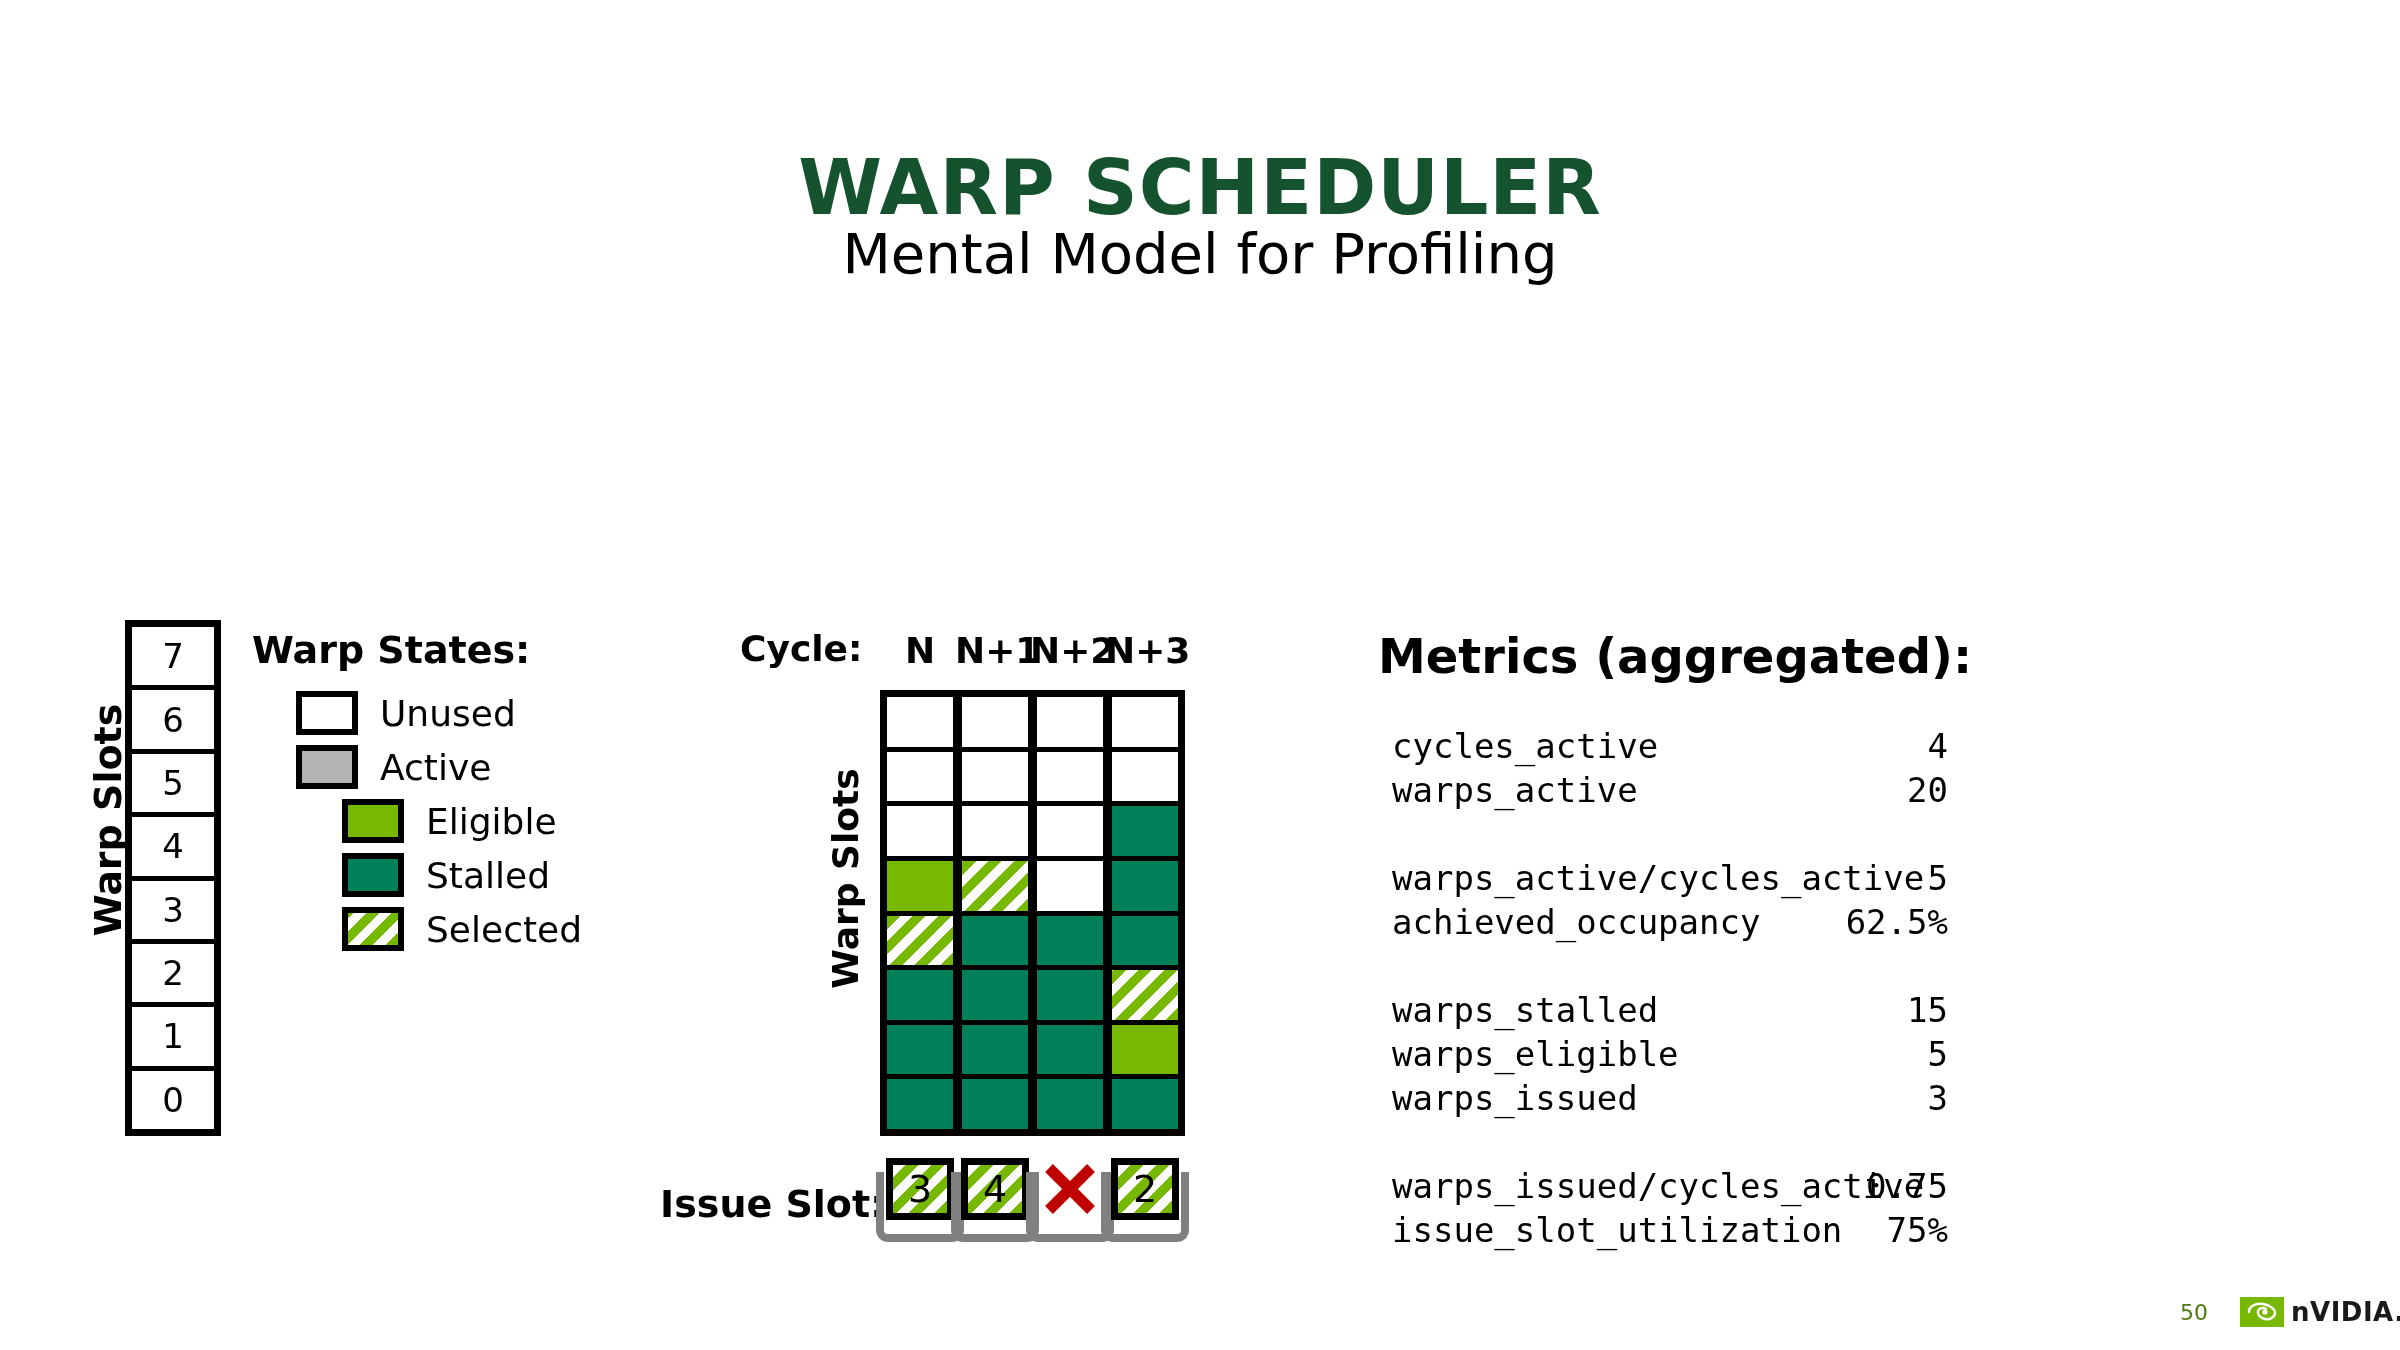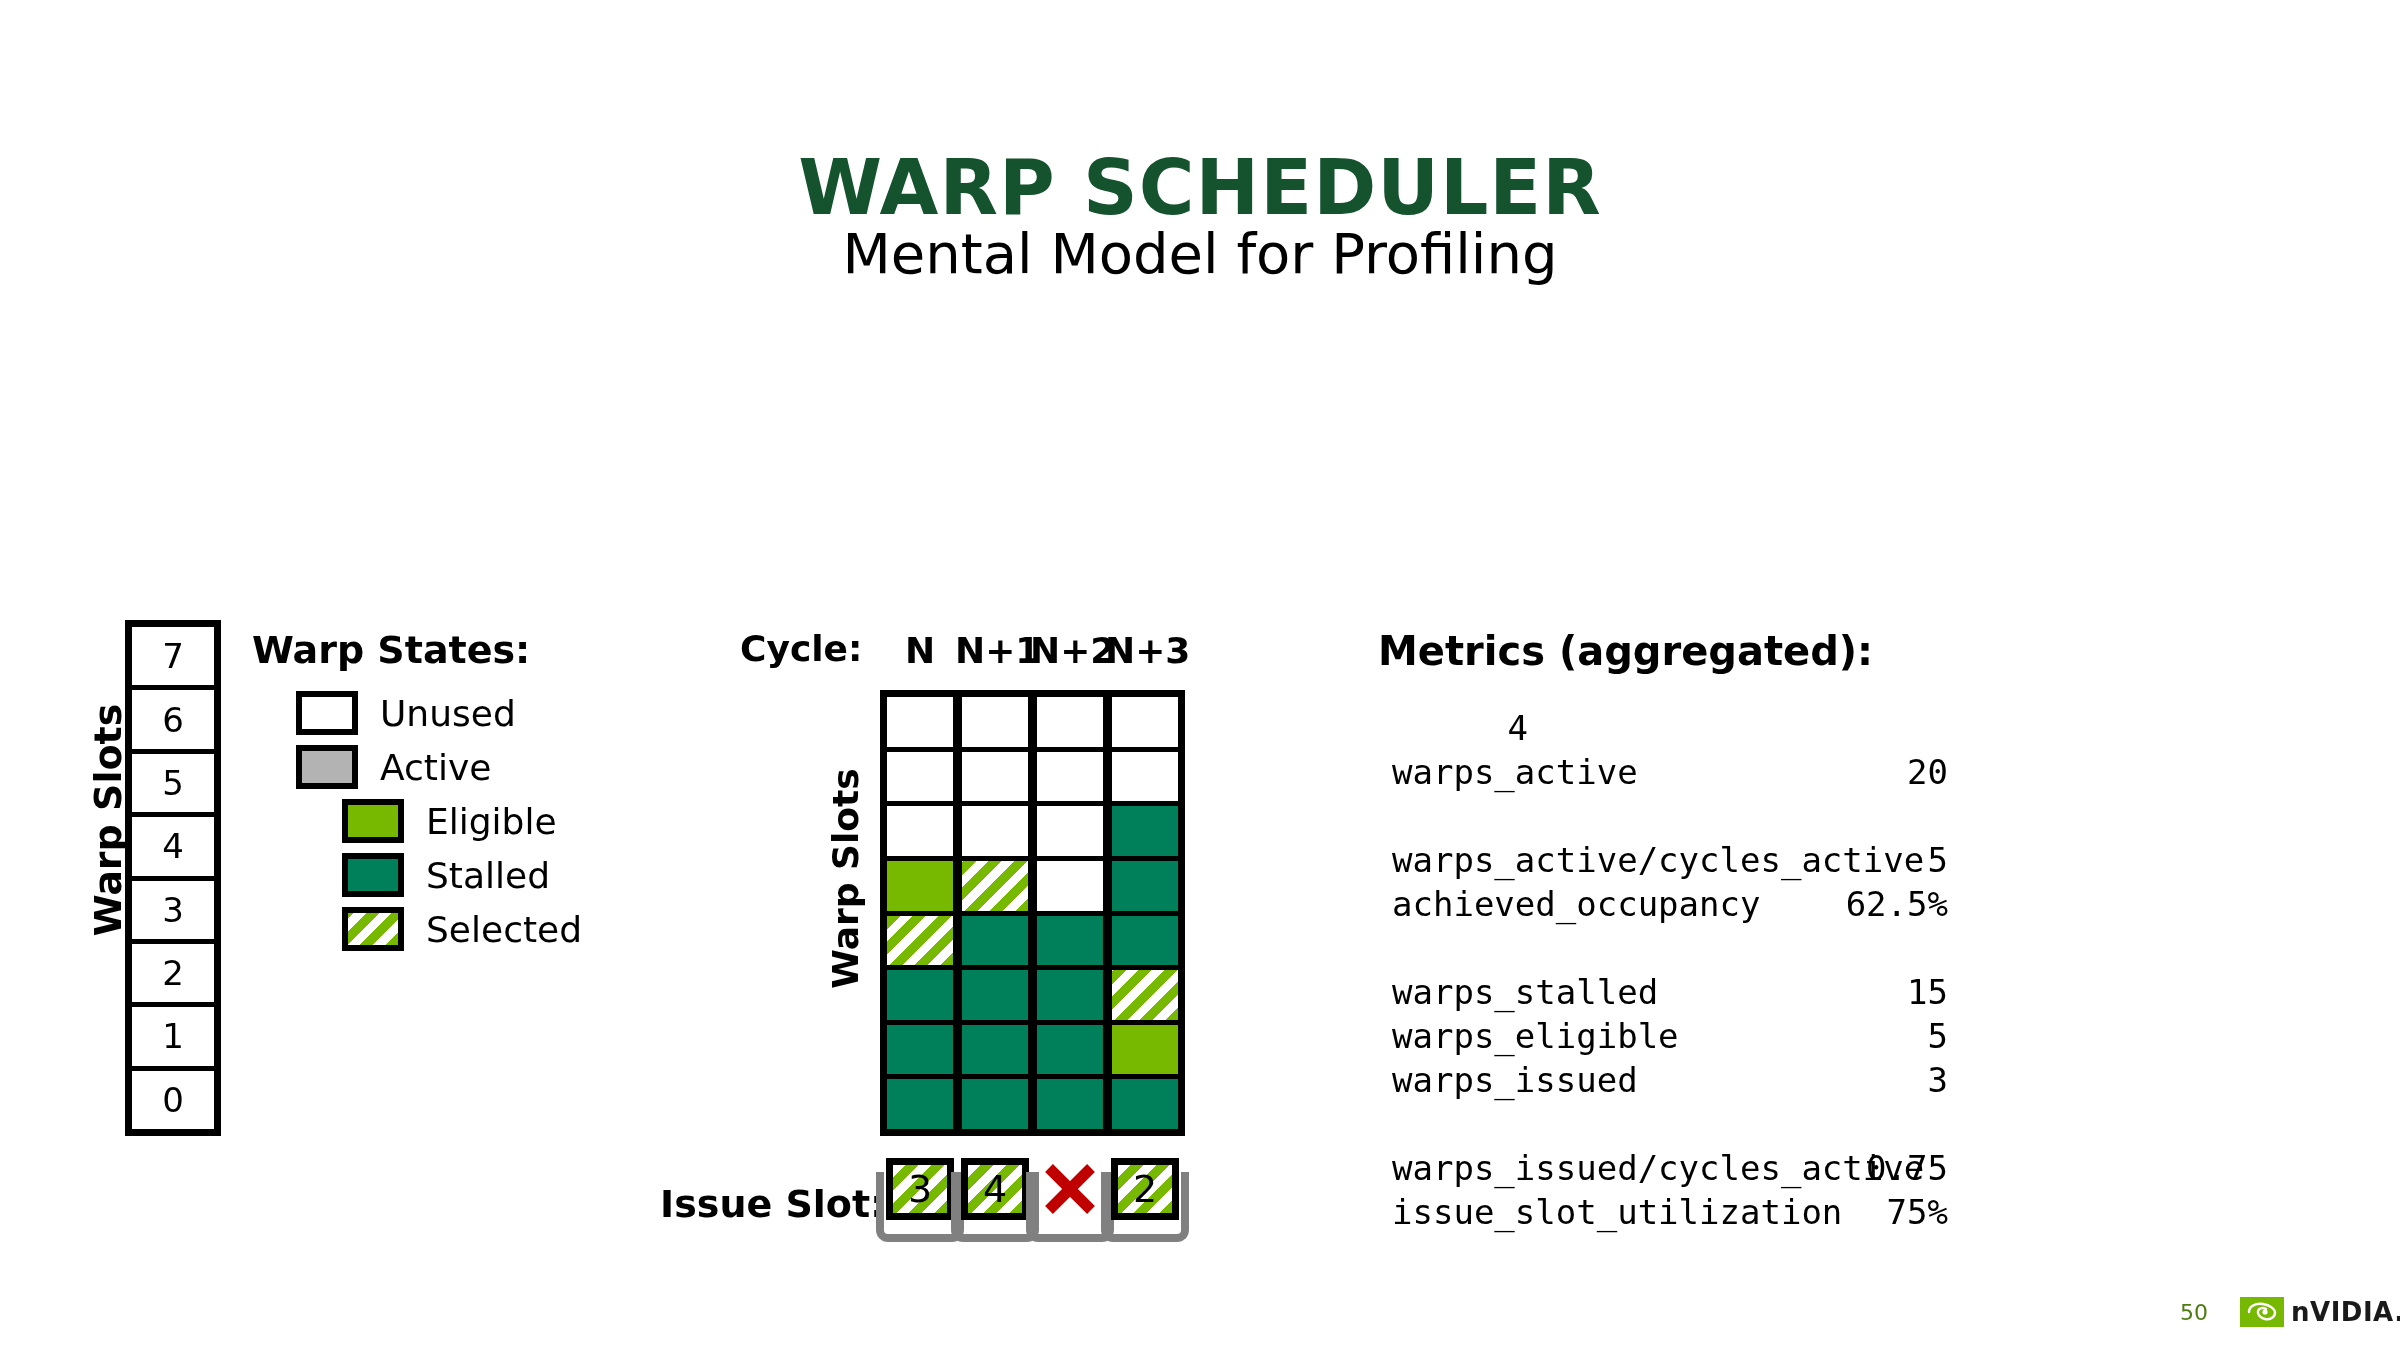--- a/index.html
+++ b/index.html
@@ -250,24 +250,24 @@
   }
 
   
   #metrics-panel {
     position: absolute;
     left: 1378px;
     top: 628px;
     width: 900px;
   }
   #metrics-title {
-    font-size: 40px;
-    font-weight: bold;
-    white-space: nowrap;
-    margin-bottom: 32px;
+    font-size: 48px;
+    font-weight: bold;
+    white-space: nowrap;
+    margin-bottom: 40px;
   }
   .metric-row {
     display: flex;
     font-family: "DejaVu Sans Mono", "Liberation Mono", monospace;
     font-size: 34px;
     line-height: 44px;
     white-space: pre;
   }
   .metric-name {
     width: 420px;
@@ -469,21 +469,21 @@
         <div class="tray-chip fill-selected">
           <span>2</span>
         </div>
       </div>
     </div>
 </div>
 
 <div id="metrics-panel">
   <div id="metrics-title">Metrics (aggregated):</div>
   <div id="metrics-list">
-      <div class="metric-row"><div class="metric-value">4</div></div>
+      <div class="metric-row"><div class="metric-name">cycles_active</div><div class="metric-value">4</div></div>
       <div class="metric-row"><div class="metric-name">warps_active</div><div class="metric-value">20</div></div>
       <div class="metric-gap"></div>
       <div class="metric-row"><div class="metric-name">warps_active/cycles_active</div><div class="metric-value">5</div></div>
       <div class="metric-row"><div class="metric-name">achieved_occupancy</div><div class="metric-value">62.5%</div></div>
       <div class="metric-gap"></div>
       <div class="metric-row"><div class="metric-name">warps_stalled</div><div class="metric-value">15</div></div>
       <div class="metric-row"><div class="metric-name">warps_eligible</div><div class="metric-value">5</div></div>
       <div class="metric-row"><div class="metric-name">warps_issued</div><div class="metric-value">3</div></div>
       <div class="metric-gap"></div>
       <div class="metric-row"><div class="metric-name">warps_issued/cycles_active</div><div class="metric-value">0.75</div></div>

